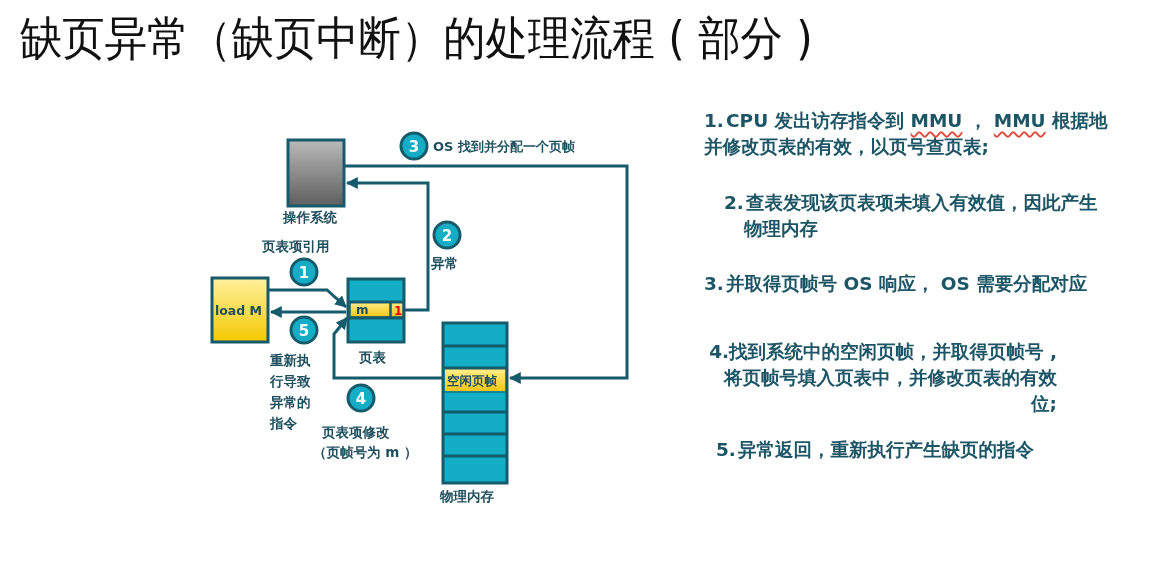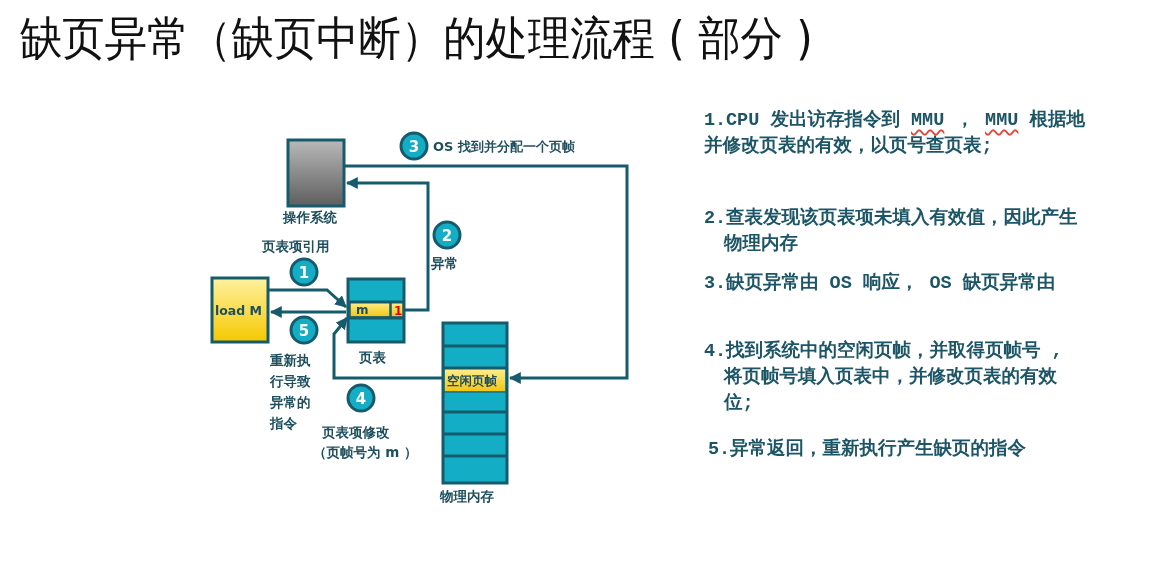--- a/index.html
+++ b/index.html
@@ -6,21 +6,21 @@
   body { width:1164px; height:587px; position:relative; overflow:hidden;
          font-family:"DejaVu Sans", sans-serif; }
   .title { position:absolute; left:20px; top:8px; font-size:46px; color:#111;
            font-family:"DejaVu Sans", sans-serif; font-weight:normal; white-space:nowrap;
            transform:scaleX(0.92); transform-origin:left top; }
   svg.diagram { position:absolute; left:0; top:0; }
   .lbl { font-family:"DejaVu Sans", sans-serif; font-weight:bold; fill:#1e4f5e; font-size:13.5px; }
   .circ-num { font-family:"DejaVu Sans", sans-serif; font-weight:bold; fill:#ffffff; font-size:15px; text-anchor:middle; }
   .steps { position:absolute; left:704px; top:108px; width:460px; color:#1c5566;
            font-family:"DejaVu Sans", sans-serif; font-weight:bold; font-size:18.5px; line-height:26px; }
-  .step { position:absolute; left:0; white-space:nowrap;font-family:Liberation Mono, monospace; }
+  .step { position:absolute; left:0; white-space:nowrap; }
   .step .num { display:inline-block; width:22px; }
   .step .cont { padding-left:20px; }
   .squiggle { text-decoration: underline wavy #e0483a; text-decoration-thickness:1.5px; text-underline-offset:4px; }
 </style>
 </head>
 <body>
 
 <div class="title">缺页异常（缺页中断）的处理流程 ( 部分 )</div>
 
 <svg class="diagram" width="1164" height="587" viewBox="0 0 1164 587">
@@ -117,28 +117,28 @@
   <text class="lbl" x="270" y="428">指令</text>
 </svg>
 
 <div class="steps">
   <div class="step" style="top:0;">
     <div>
       <span class="num">1.</span><span>CPU 发出访存指令到 </span><span class="squiggle">MMU</span><span> ，  </span><span class="squiggle">MMU</span><span> 根据地</span>
     </div>
     <div>并修改页表的有效，以页号查页表;</div>
   </div>
-  <div class="step" style="top:98px;">
+  <div class="step" style="top:82px;margin-left:20px;">
     <div><span class="num">2.</span><span>查表发现该页表项未填入有效值，因此产生</span></div>
     <div class="cont">物理内存</div>
   </div>
   <div class="step" style="top:163px;">
-    <div><span class="num">3.</span><span>缺页异常由 OS 响应， OS 缺页异常由</span></div>
+    <div><span class="num">3.</span><span>并取得页帧号 OS 响应， OS 需要分配对应</span></div>
   </div>
-  <div class="step" style="top:231px;">
+  <div class="step" style="top:231px;text-align:right;">
     <div><span class="num">4.</span><span>找到系统中的空闲页帧，并取得页帧号 ,</span></div>
     <div class="cont">将页帧号填入页表中，并修改页表的有效</div>
     <div class="cont">位;</div>
   </div>
-  <div class="step" style="top:329px; left:4px;">
+  <div class="step" style="top:329px; left:12px;">
     <div><span class="num">5.</span><span>异常返回，重新执行产生缺页的指令</span></div>
   </div>
 </div>
 
 </body></html>

